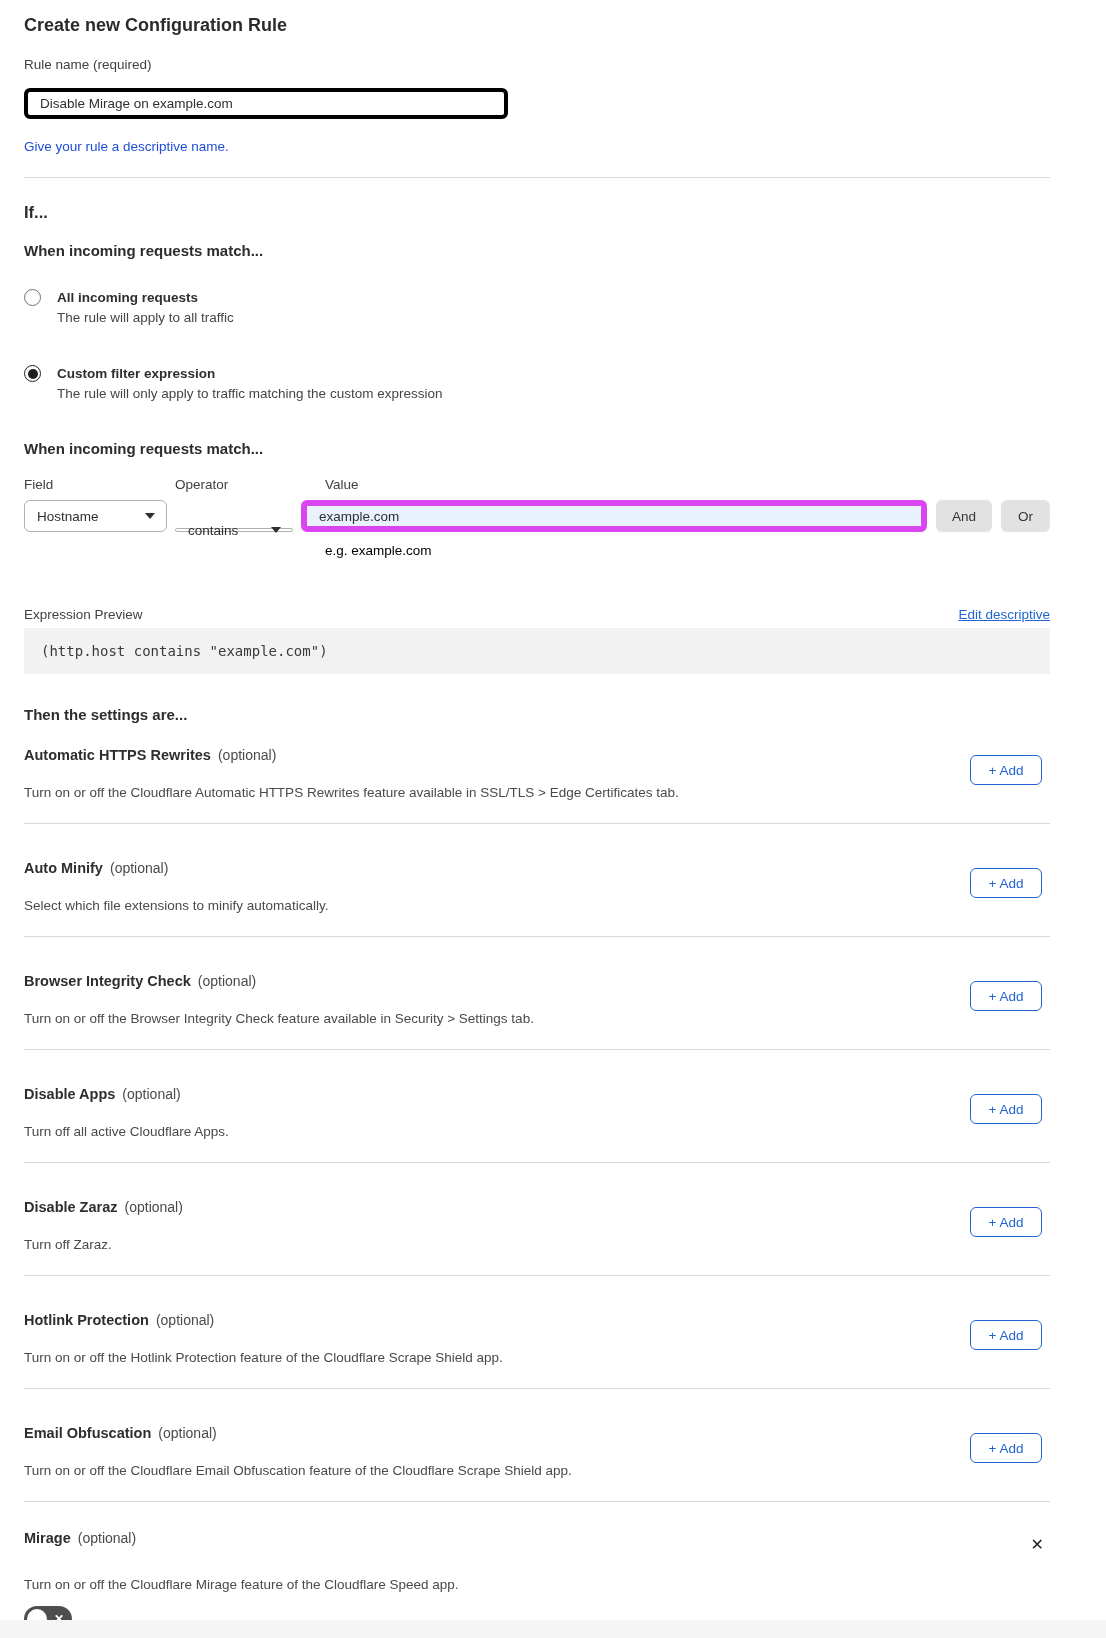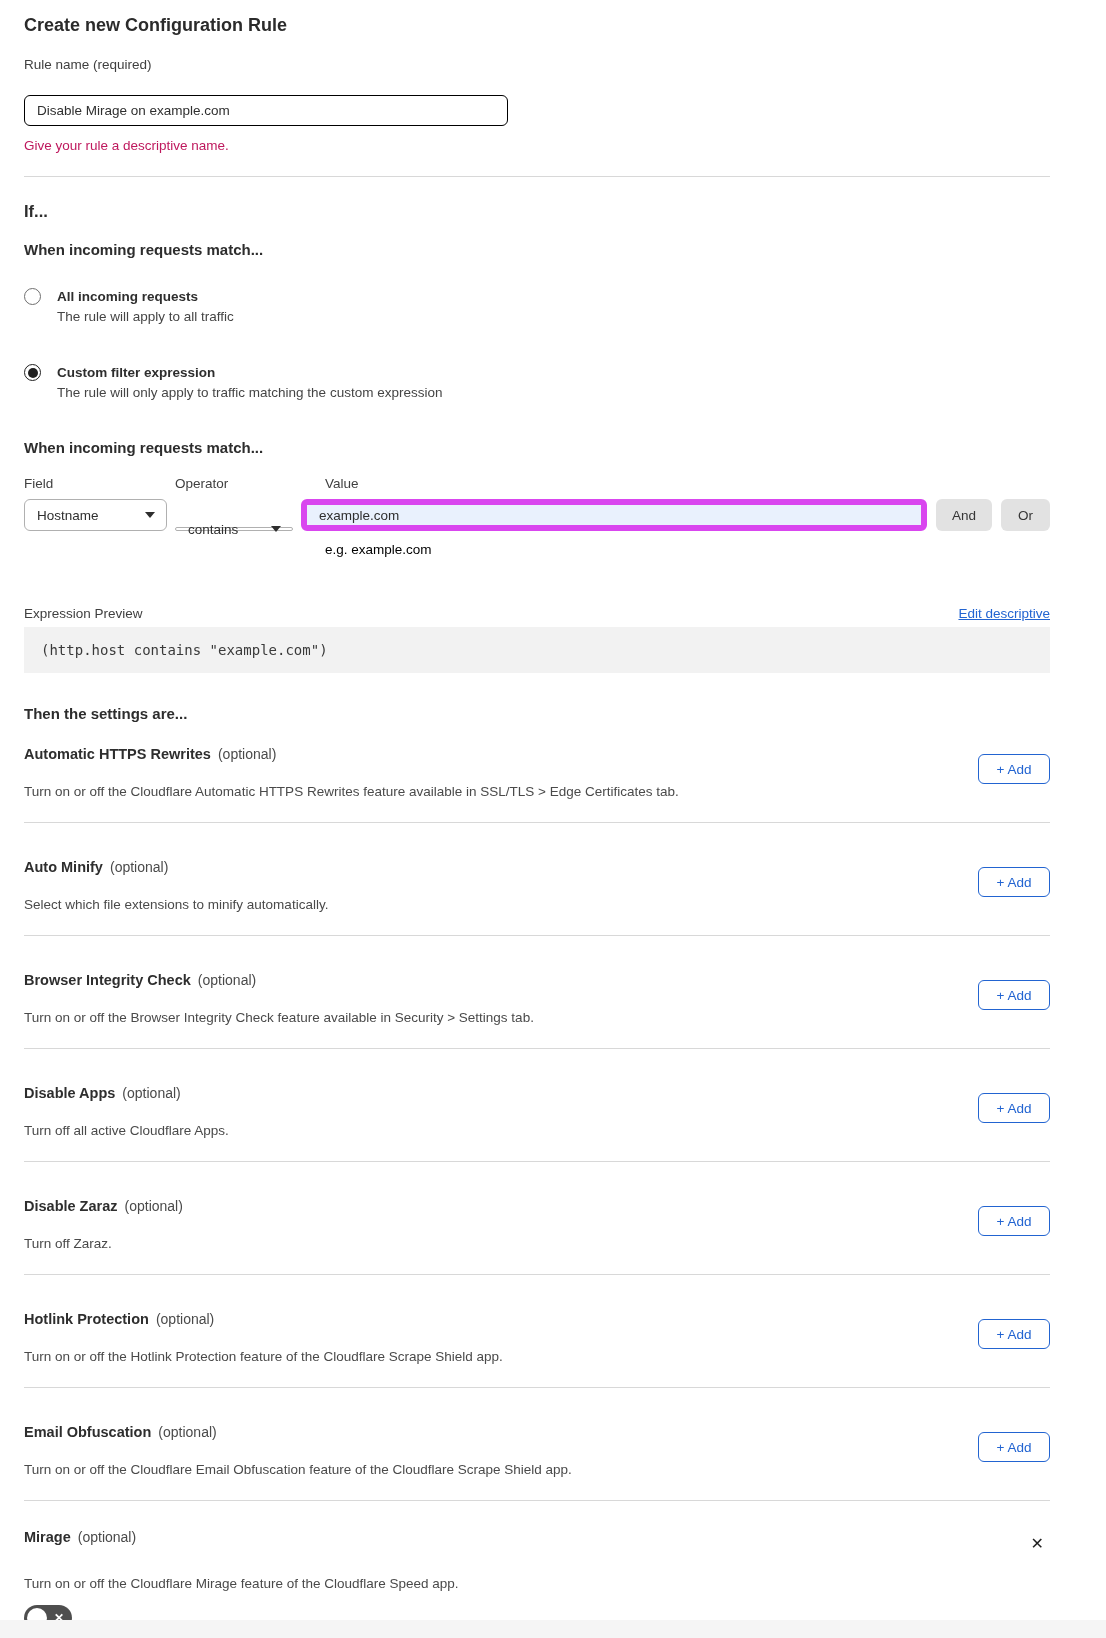--- a/index.html
+++ b/index.html
@@ -8,25 +8,25 @@
     width:1106px; height:1638px; position:relative; background:#ffffff;
     font-family:"Liberation Sans","DejaVu Sans",sans-serif; color:#333;
     overflow:hidden;
   }
   .content { padding:12px 56px 0 24px; }
 
   h1.page-title { margin:0; font-size:18px; line-height:26px; font-weight:700; color:#2b2b2b; }
 
   .form-label { margin-top:19px; font-size:13.5px; line-height:16px; color:#3f3f3f; }
   .text-input {
-    display:block; margin-top:22px; width:484px; height:31px;
-    border:1px solid #000000; border-radius:6px; padding:0 12px;
+    display:block; margin-top:15px; width:484px; height:31px;
+    border:4px solid #000000; border-radius:6px; padding:0 12px;
     font-size:13.5px; color:#2f2f2f; font-family:inherit; background:#fff;
   }
-  .helper { margin-top:12px; font-size:13.5px; line-height:16px; color:#be185d; }
+  .helper { margin-top:20px; font-size:13.5px; line-height:16px; color:#1d4ed8; }
 
   hr.divider { border:none; border-top:1px solid #d8d8d8; margin:22px 0 0 0; }
 
   h2.if-heading { margin:24px 0 0; font-size:16.5px; line-height:20px; font-weight:700; color:#2d2d2d; }
   h3.sub-heading { margin:19px 0 0; font-size:15px; line-height:19px; font-weight:700; color:#2d2d2d; }
   h3.sub-heading.spaced { margin-top:37px; }
 
   .radio-option { position:relative; padding-left:33px; margin-top:29px; cursor:pointer; }
   .radio-option + .radio-option { margin-top:39px; }
   .radio-circle {
@@ -71,21 +71,21 @@
   }
   h3.then-heading { margin-top:31px; }
 
   .setting-row { position:relative; margin-top:35px; padding-right:95px; }
   .setting-row.first { margin-top:22px; }
   .setting-title-line { font-size:14.5px; line-height:19px; }
   .setting-title { font-weight:700; color:#2e2e2e; }
   .setting-optional { color:#4a4a4a; font-size:14px; margin-left:3px; }
   .setting-desc { margin-top:19px; font-size:13.5px; line-height:17px; color:#4a4a4a; }
   .add-btn {
-    position:absolute; right:0; top:9px; width:72px; height:30px;
+    position:absolute; right:8px; top:9px; width:72px; height:30px;
     background:#fff; border:1px solid var(--accent-blue,#2566d9); color:var(--accent-blue,#2566d9);
     border-radius:6px; font-size:13.5px; font-family:inherit; cursor:pointer;
   }
 
   .mirage-section { position:relative; margin-top:27px; }
   .close-btn {
     position:absolute; right:6px; top:8px; background:none; border:none; padding:0;
     font-size:16px; line-height:16px; color:#1f1f1f; cursor:pointer; font-family:inherit;
   }
   .mirage-desc { margin-top:28px; font-size:13.5px; line-height:17px; color:#4a4a4a; }

